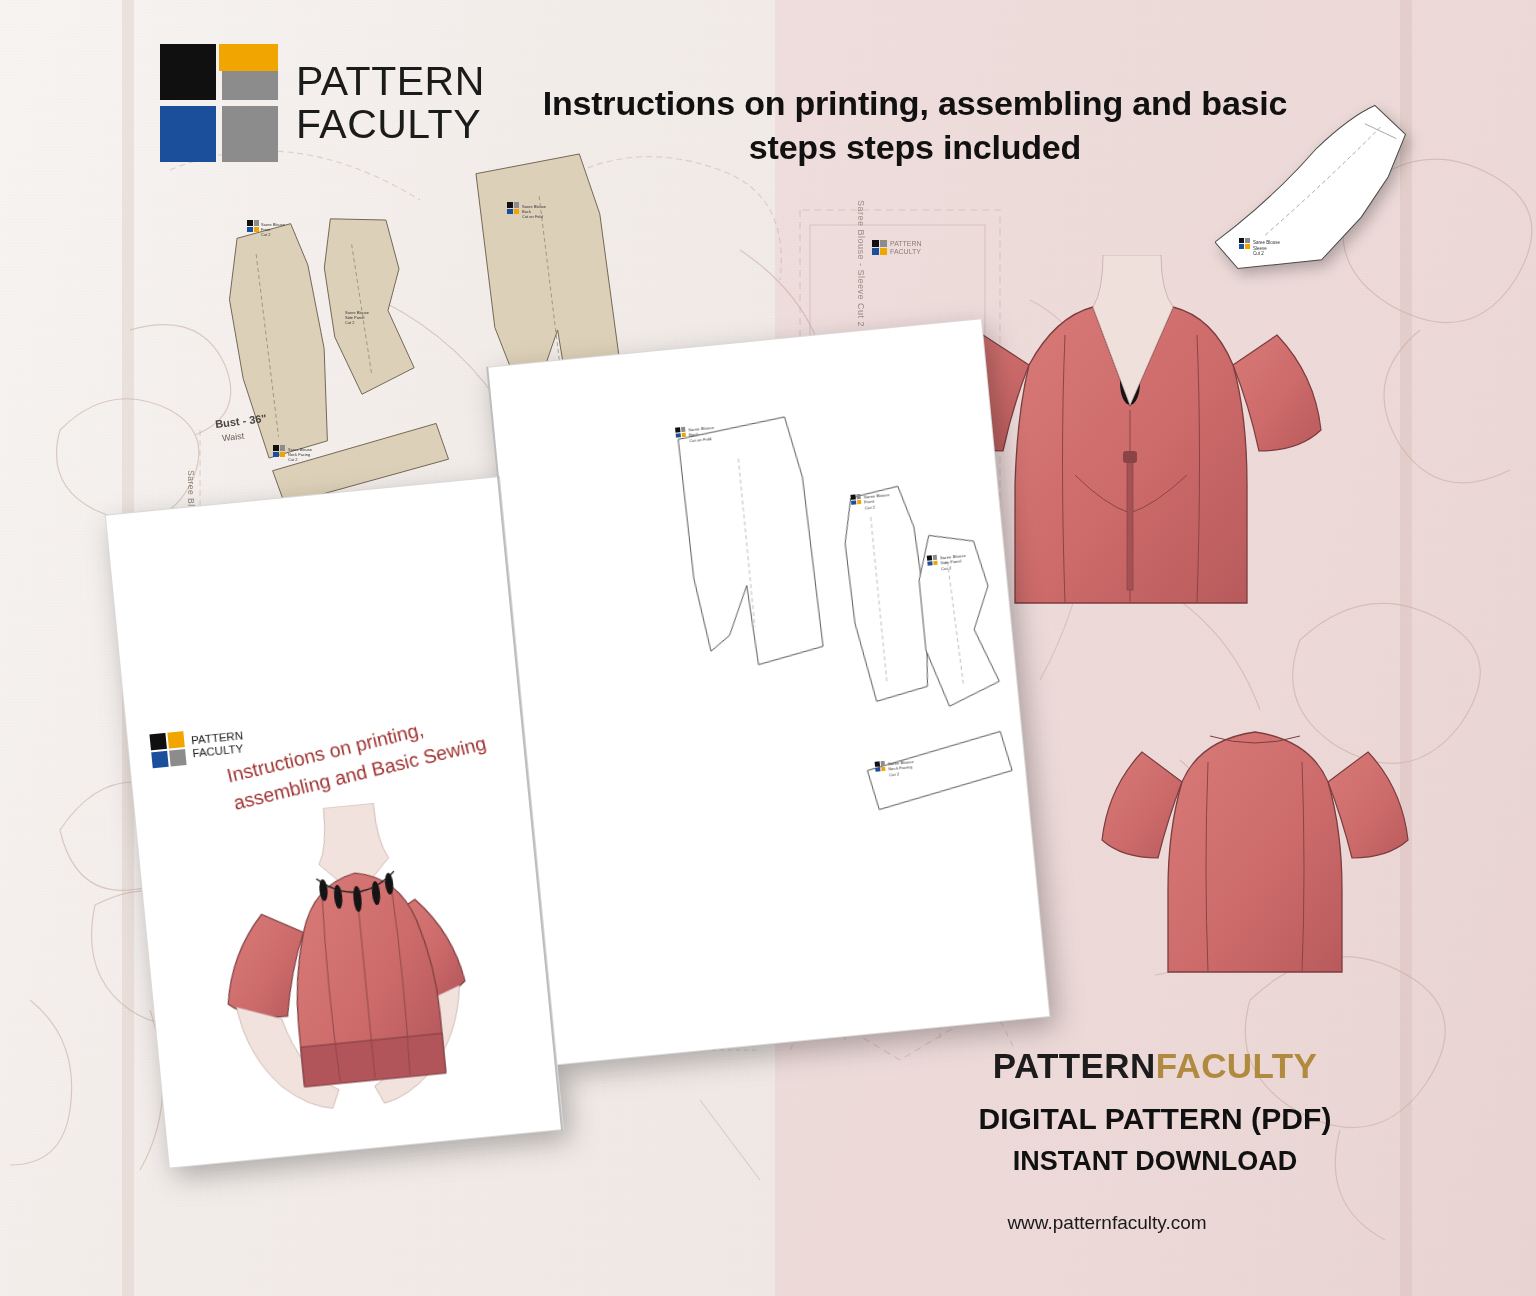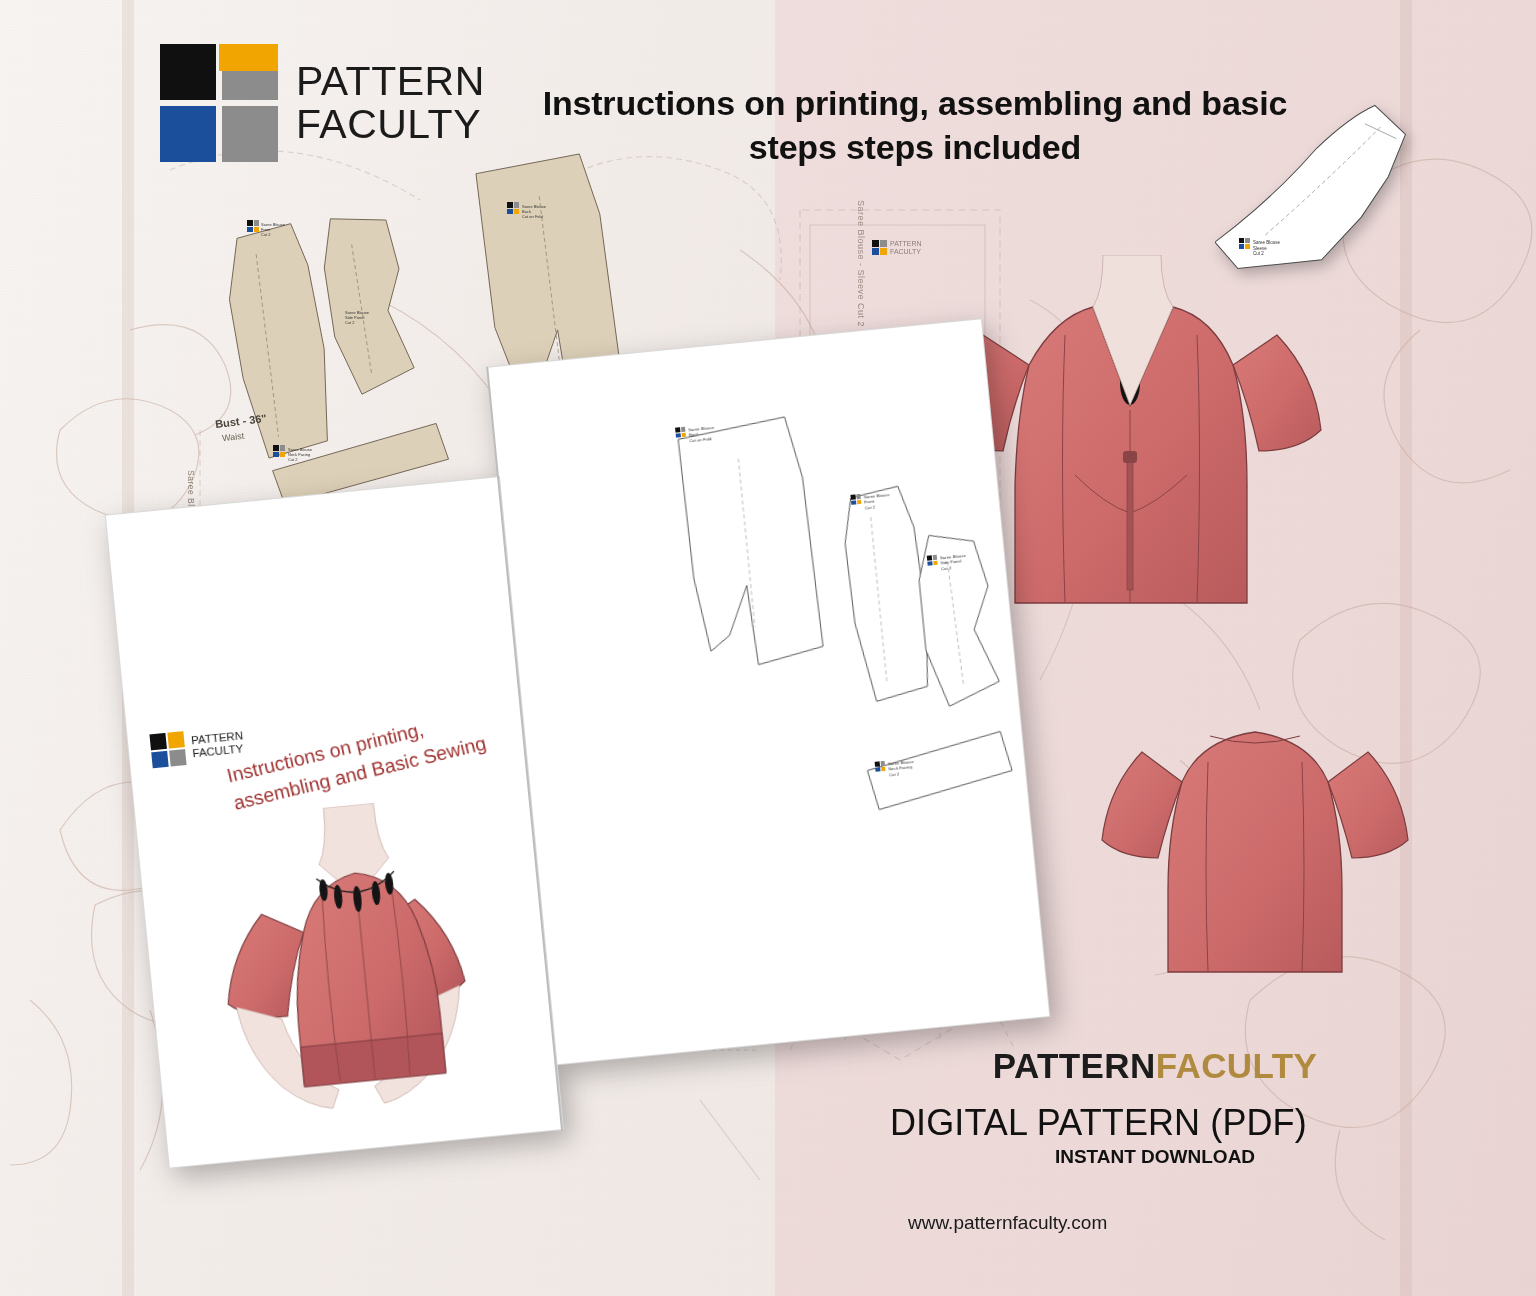--- a/index.html
+++ b/index.html
@@ -106,40 +106,40 @@
     font-size: 35px;
     font-weight: bold;
     letter-spacing: 0.4px;
   }
   .brand-wordmark .b1 { color: #1c1c1c; }
   .brand-wordmark .b2 { color: #b08a3e; }
   .brand-line1 {
     position: absolute;
     left: 890px; top: 1102px;
     width: 530px;
-    text-align: left;
-    font-size: 36px;
-    font-weight: normal;
+    text-align: center;
+    font-size: 30px;
+    font-weight: bold;
     color: #111;
     letter-spacing: 0.1px;
   }
   .brand-line2 {
     position: absolute;
     left: 890px; top: 1146px;
     width: 530px;
     text-align: center;
-    font-size: 19px;
+    font-size: 27px;
     font-weight: bold;
     color: #111;
   }
   .brand-url1 {
     position: absolute;
-    left: 908px; top: 1212px;
+    left: 842px; top: 1212px;
     width: 530px;
-    text-align: left;
+    text-align: center;
     font-size: 19px;
     color: #1a1a1a;
   }
   .brand-url2 {
     position: absolute;
     left: 890px; top: 1240px;
     width: 530px;
     text-align: center;
     font-size: 19px;
     color: #1a1a1a;

